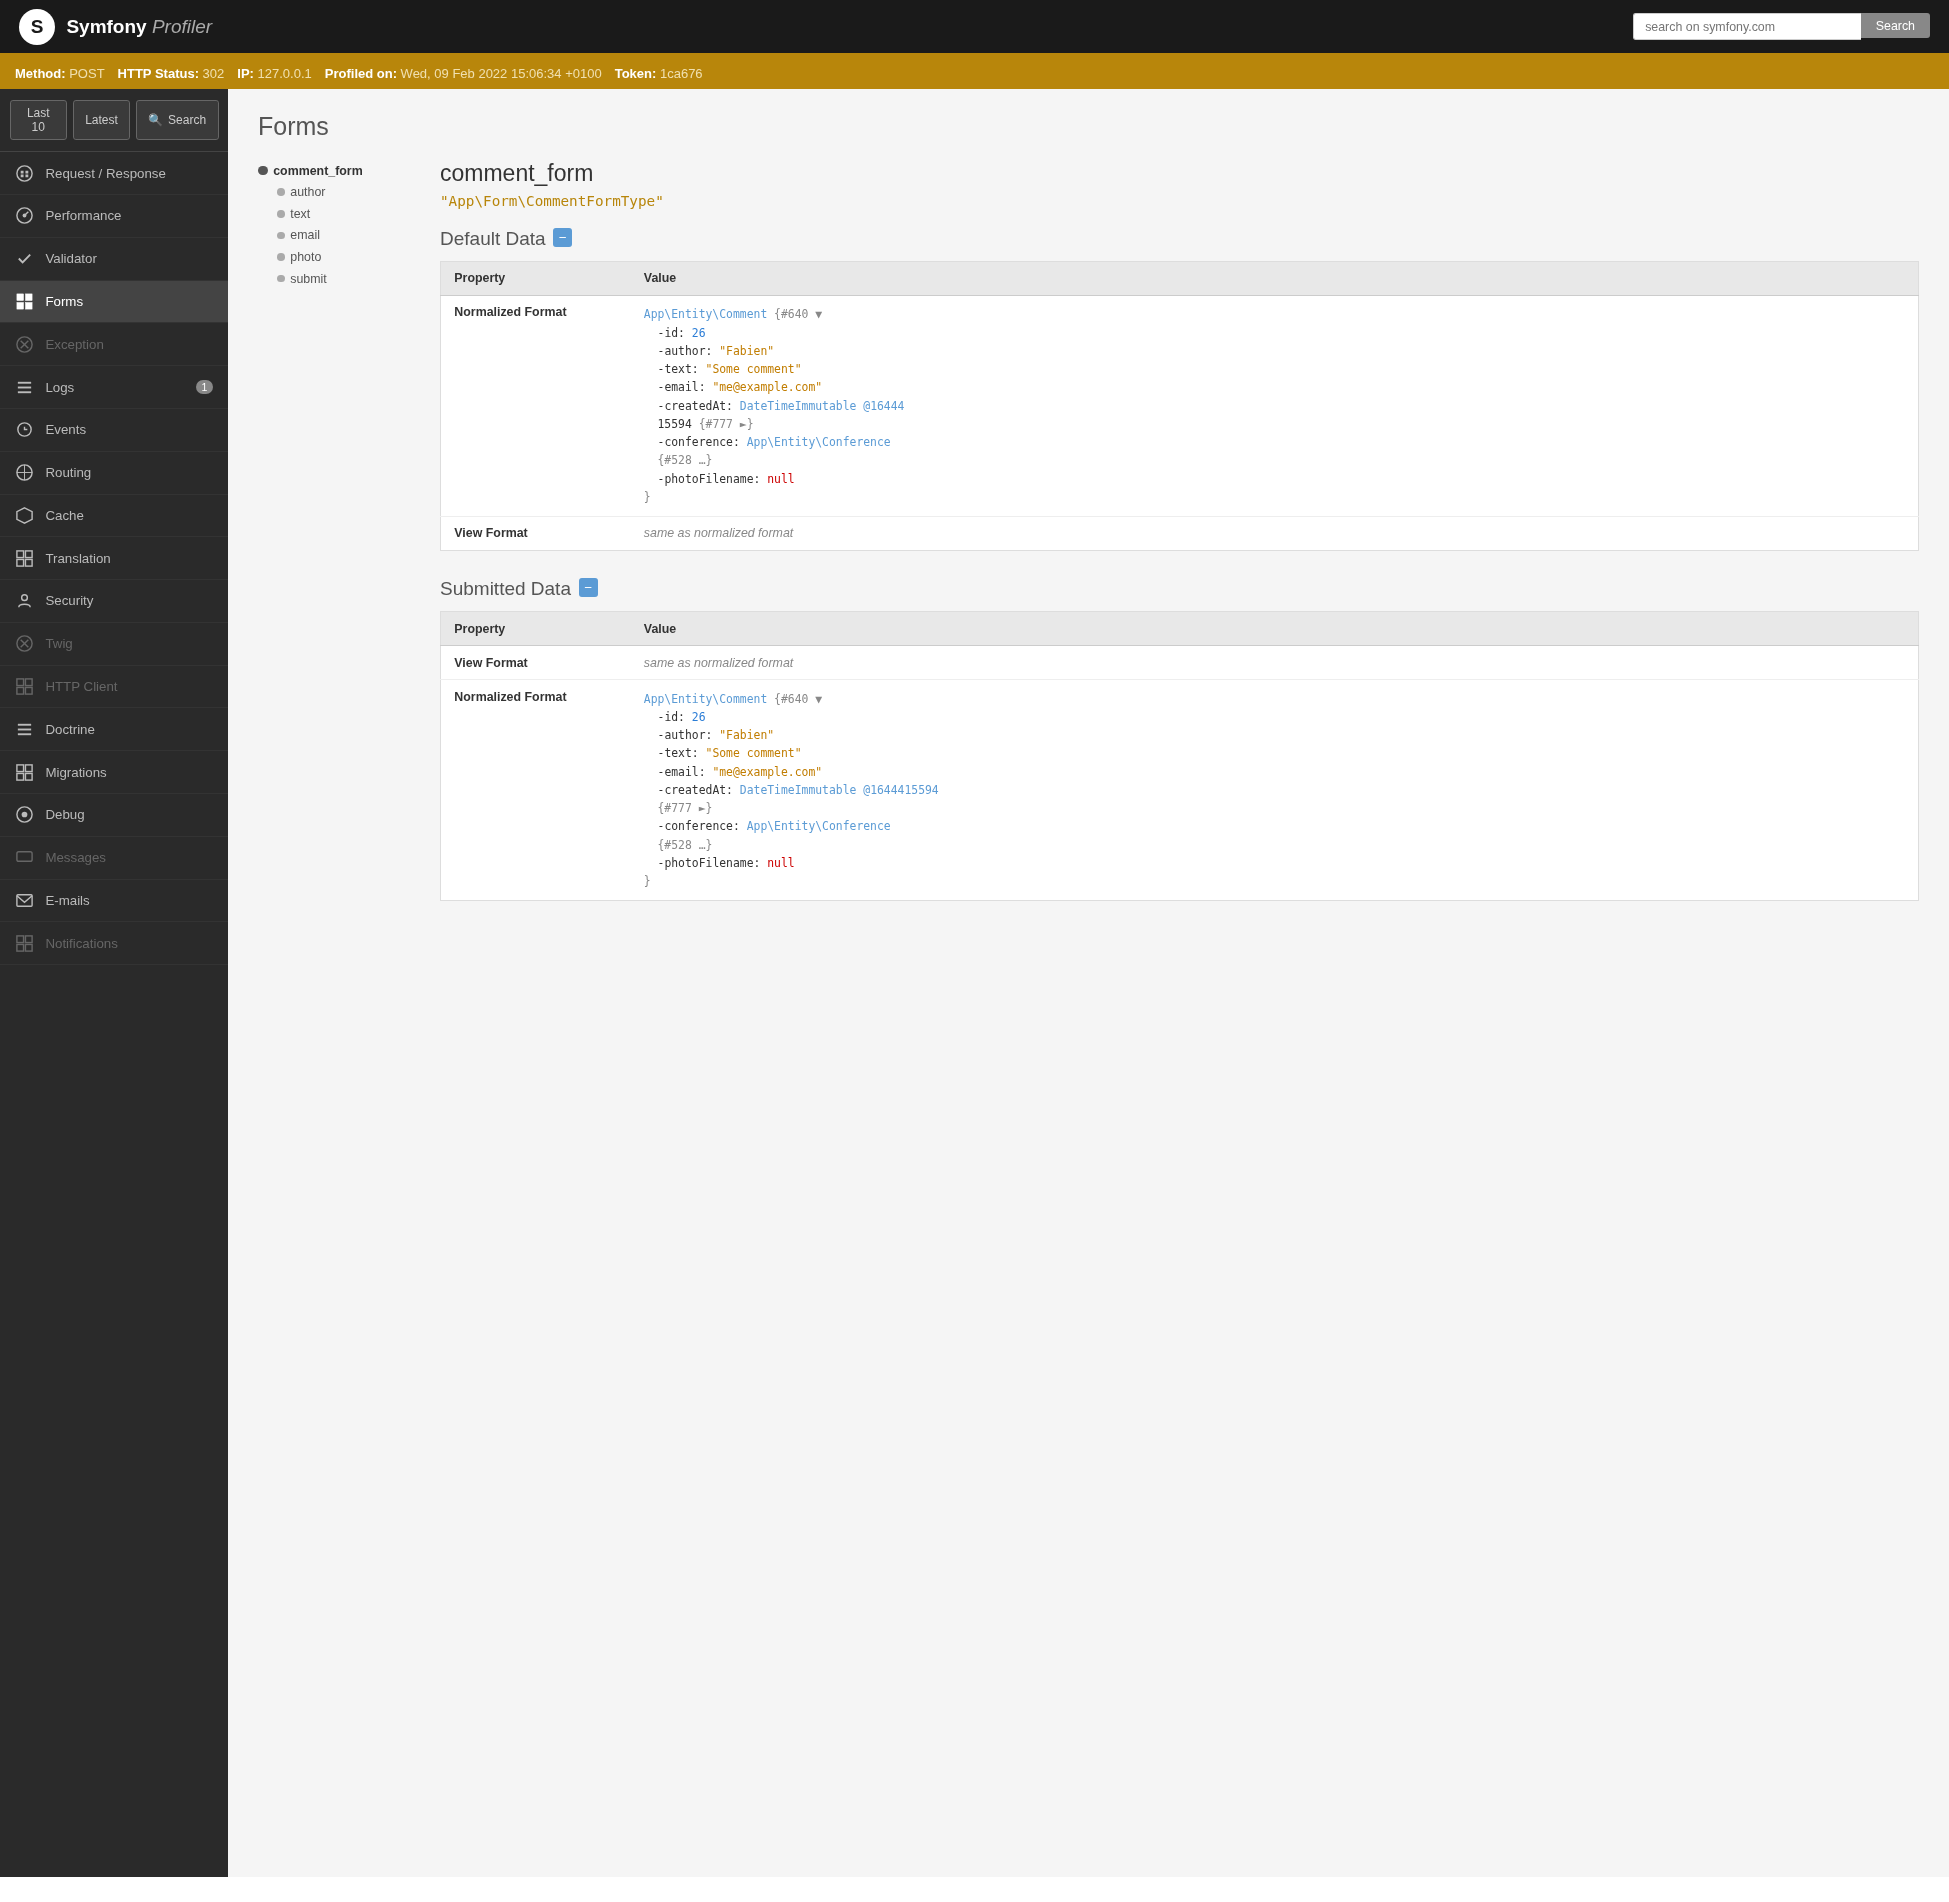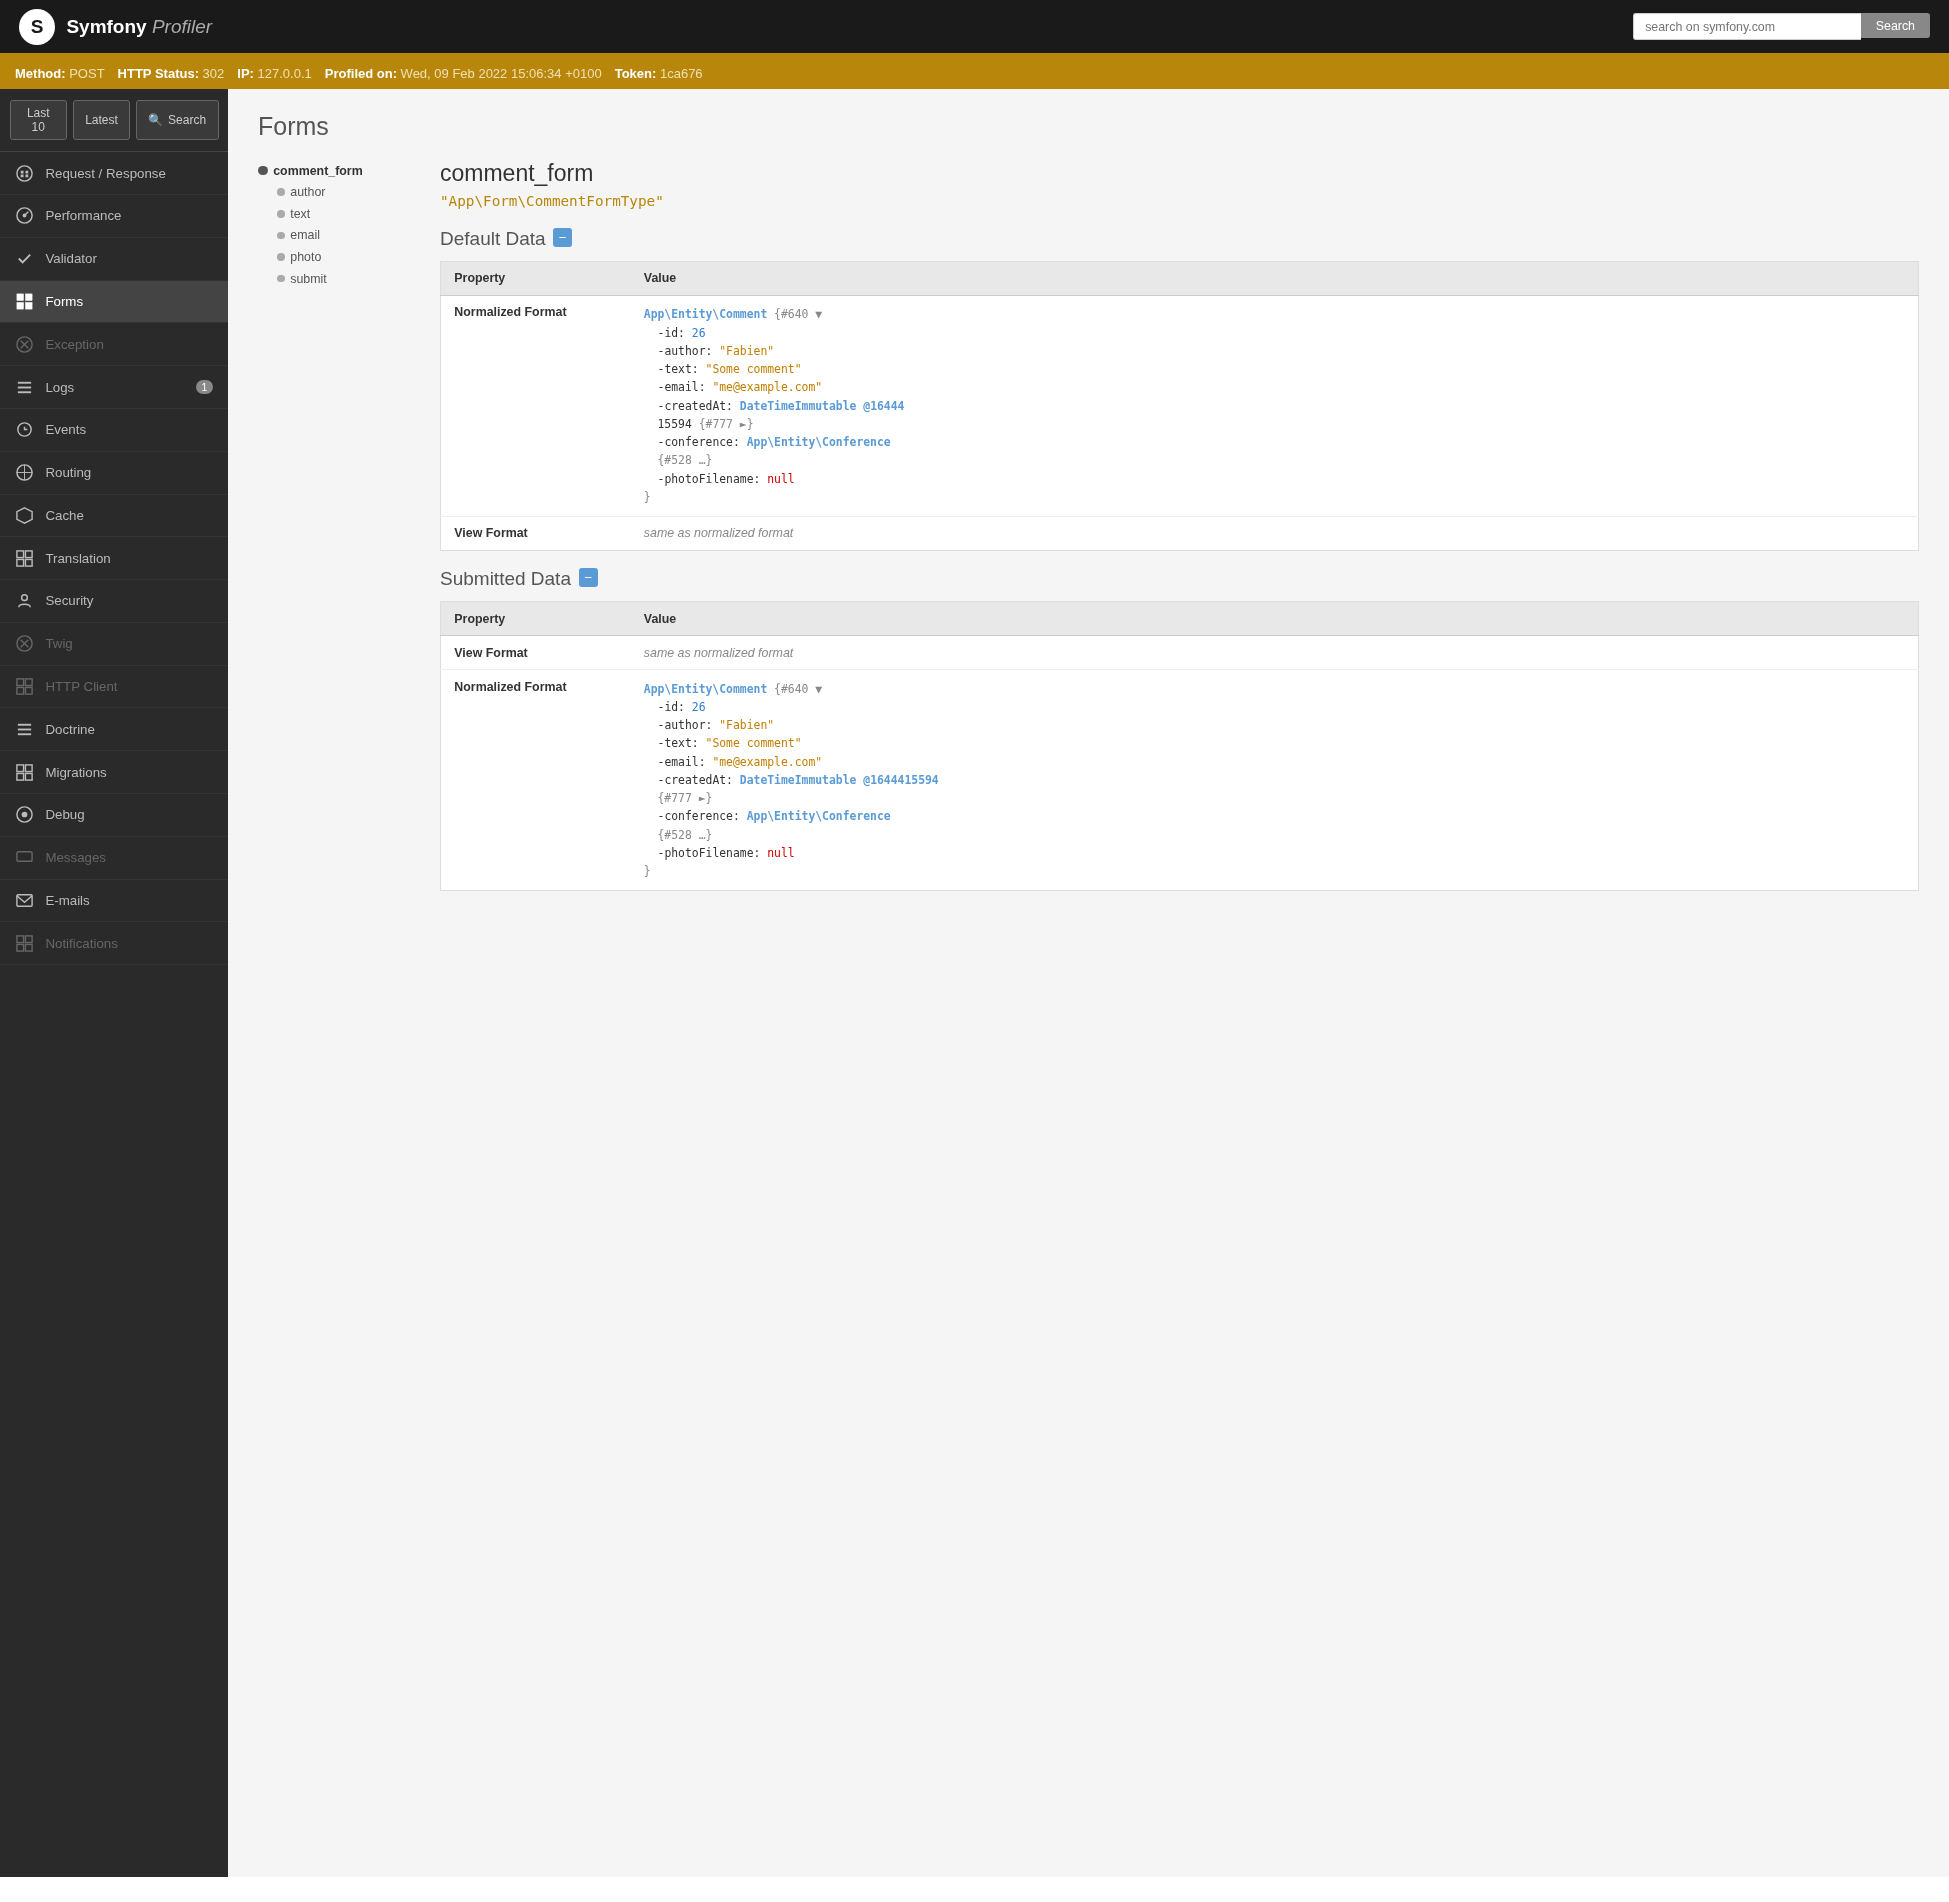--- a/index.html
+++ b/index.html
@@ -258,21 +258,21 @@
       display: flex;
       align-items: center;
       justify-content: center;
       flex-shrink: 0;
     }
 
     .data-table {
       width: 100%;
       border-collapse: collapse;
       background: #fff;
-      margin-bottom: 17px;
+      margin-bottom: 27px;
       border: 1px solid #ddd;
       padding-left: 36px;
     }
     .data-table th {
       background: #e8e8e8;
       padding: 9.5px 13.3px;
       text-align: left;
       font-size: 12.4px;
       font-weight: bold;
       color: #333;
@@ -292,21 +292,21 @@
       font-family: monospace;
       font-size: 11.4px;
       color: #333;
     }
 
     .code-block {
       font-family: monospace;
       font-size: 11.4px;
       line-height: 1.6;
     }
-    .c-class { color: #5b9bd5; font-weight: bold; }
+    .c-class { color: #5b9bd5; }
     .c-key { color: #333; }
     .c-num { color: #2b7dd6; }
     .c-str { color: #c17d00; }
     .c-null { color: #c00; }
     .c-gray { color: #888; }
 
     
     .icon-svg { width: 19px; height: 19px; }
   </style>
 </head>

